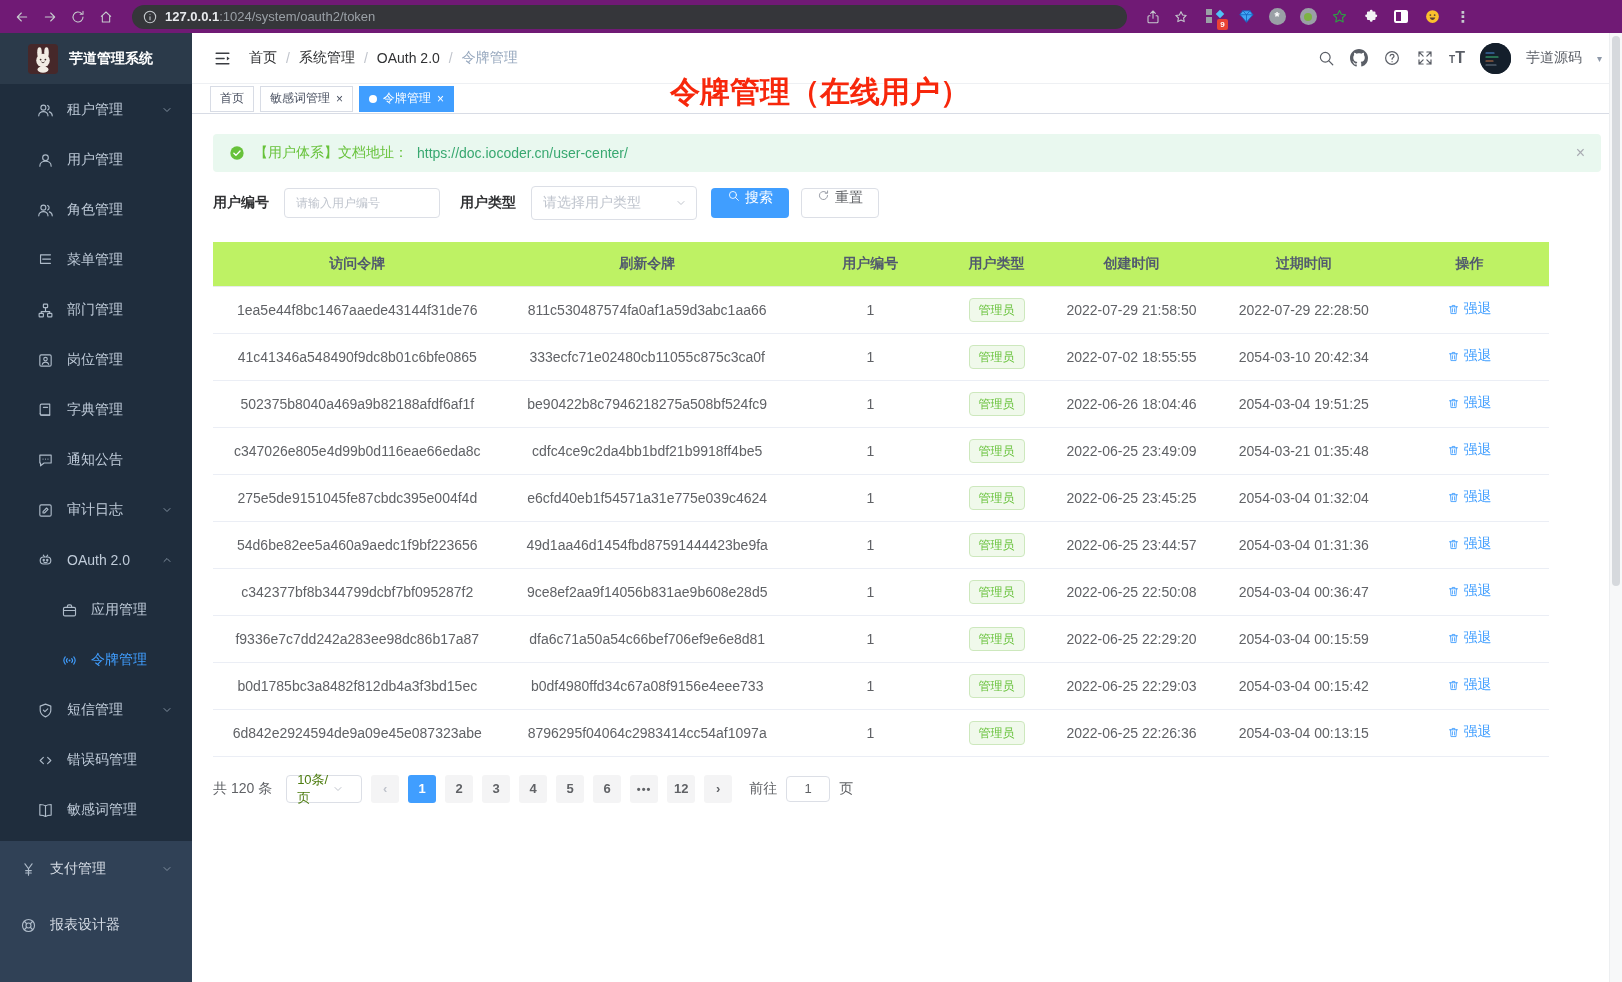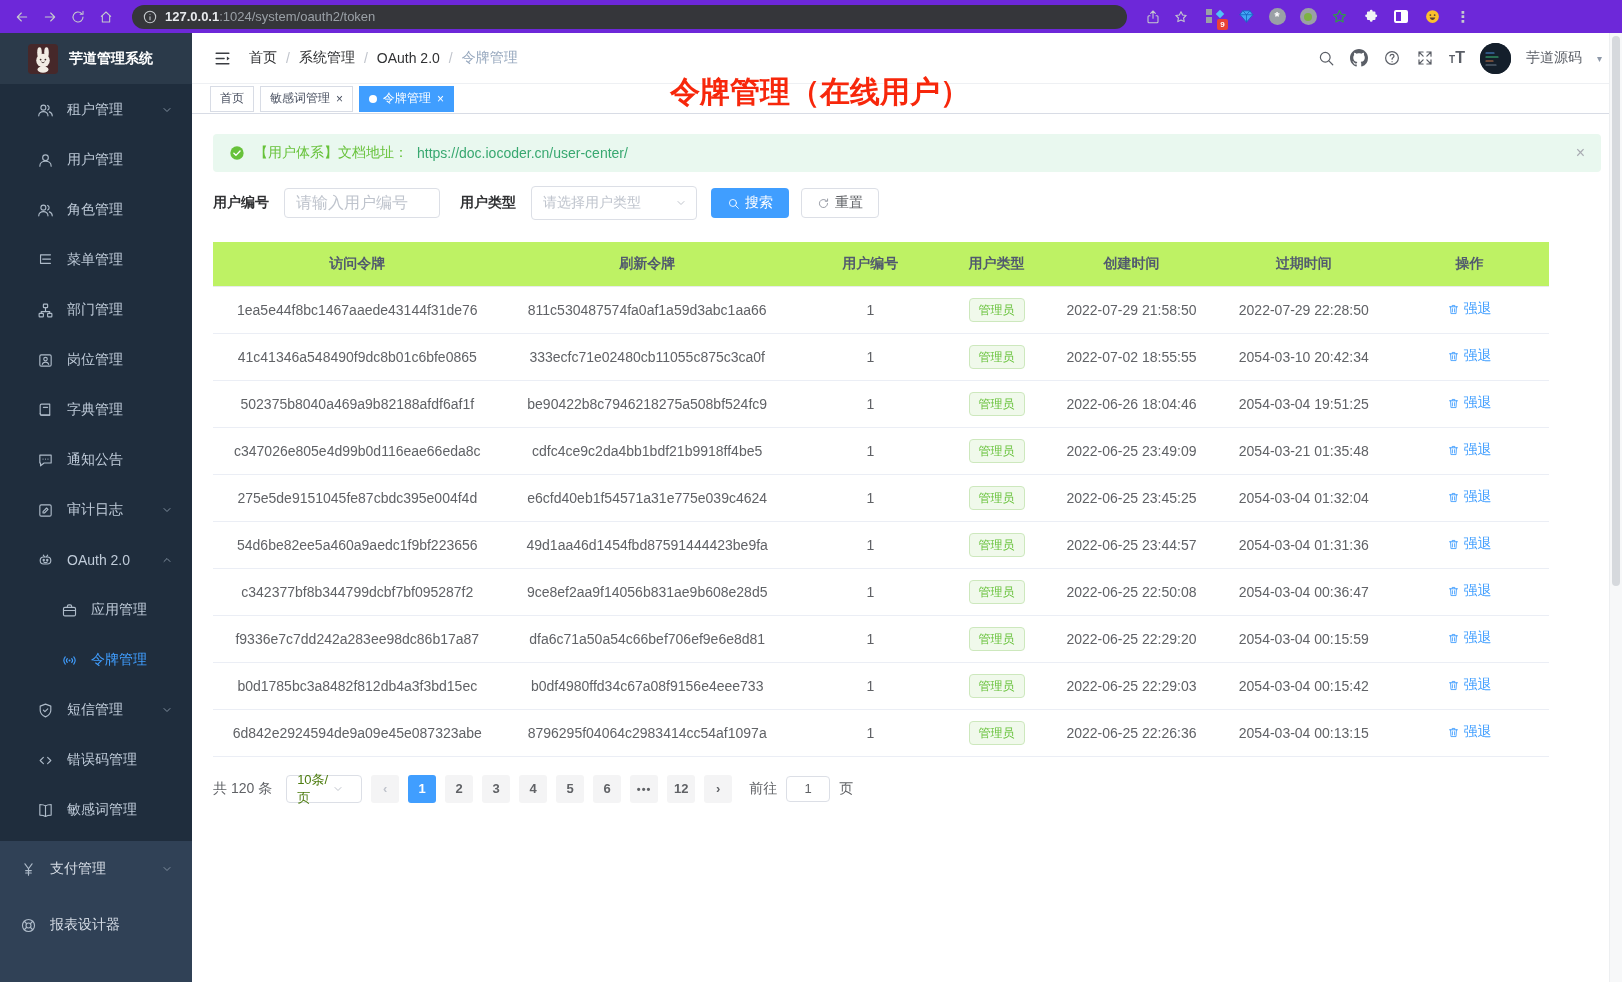--- a/index.html
+++ b/index.html
@@ -1,20 +1,20 @@
 <!DOCTYPE html>
 <html><head>
 <meta charset="utf-8">
 <style>
   html,body{margin:0;padding:0;background:#fff}
   *{box-sizing:border-box}
   .screen{width:1622px;height:982px;position:relative;overflow:hidden;background:#fff;
     font-family:"Liberation Sans","DejaVu Sans",sans-serif}
   
-  .browser-bar{height:33px;background:#6d28d9;display:flex;align-items:center;padding:0 10px;gap:4px}
+  .browser-bar{height:33px;background:#701a75;display:flex;align-items:center;padding:0 10px;gap:4px}
   .bicon{width:24px;height:24px;display:flex;align-items:center;justify-content:center;color:#c6cace}
   .bicon svg{width:16px;height:16px}
   .url-pill{flex:1;max-width:995px;height:24px;background:#35363a;border-radius:12px;display:flex;
     align-items:center;padding:0 10px;margin:0 10px;gap:7px}
   .url{font-size:13px;color:#9aa0a6;white-space:nowrap}
   .url b{color:#e8eaed;font-weight:600}
   .ext-cluster{display:flex;align-items:center;gap:11px;margin-left:8px}
   .ext{width:20px;height:20px;position:relative;display:flex;align-items:center;justify-content:center}
   .ext svg{width:17px;height:17px}
   .sq{position:absolute;width:6px;height:6px;background:#9aa0a6}
@@ -76,28 +76,28 @@
   .alert{height:38px;background:#e9f8ef;border-radius:4px;display:flex;align-items:center;padding:0 16px;
     position:relative;gap:9px}
   .alert-icon{display:flex}
   .alert-icon svg{width:16px;height:16px}
   .alert-text{color:#67c23a;font-size:14px}
   .alert-link{color:#38a870;font-size:14px;text-decoration:none;cursor:pointer}
   .alert-close{position:absolute;right:16px;color:#a8abb2;font-size:16px;cursor:pointer;line-height:1}
   
   .filter-row{display:flex;align-items:center;margin-top:14px;gap:12px}
   .filter-label{font-size:14px;font-weight:700;color:#303133;margin-right:3px}
-  .text-input{width:156px;height:30px;border:1px solid #dcdfe6;border-radius:4px;padding:4px 11px;font-size:16px;
+  .text-input{width:156px;height:30px;border:1px solid #dcdfe6;border-radius:4px;padding:4px 11px;font-size:12px;
     color:#606266;outline:none;font-family:inherit}
   .text-input::placeholder{color:#bfc4cd}
   .select{width:166px;height:34px;border:1px solid #dcdfe6;border-radius:4px;display:flex;align-items:center;
     padding:0 9px 0 11px;color:#bfc4cd;font-size:14px;justify-content:space-between;background:#fff;cursor:pointer}
   .select .chev{color:#c0c4cc;display:flex}
   .chev svg{width:12px;height:12px}
-  .btn{height:30px;border-radius:4px;display:inline-flex;align-items:center;gap:5px;font-size:14px;
+  .btn{height:30px;border-radius:4px;display:inline-flex;align-items:flex-start;gap:5px;font-size:14px;
     padding:0 15px;cursor:pointer;border:1px solid transparent;font-family:inherit}
   .btn.primary{background:#409eff;color:#fff;margin-left:2px}
   .btn svg{width:13px;height:13px}
   .btn.plain{background:#fff;border-color:#dcdfe6;color:#606266}
   .btn.plain .bi{color:#8a8f99;display:flex}
   .btn .bi{display:flex}
   
   .table-zone{width:calc(100% - 52px);margin-top:22px}
   table{width:100%;border-collapse:collapse;table-layout:fixed}
   thead th{background:#bef264;height:44px;font-size:14px;color:#515a6e;font-weight:700;border-bottom:1px solid #e8eaec}

